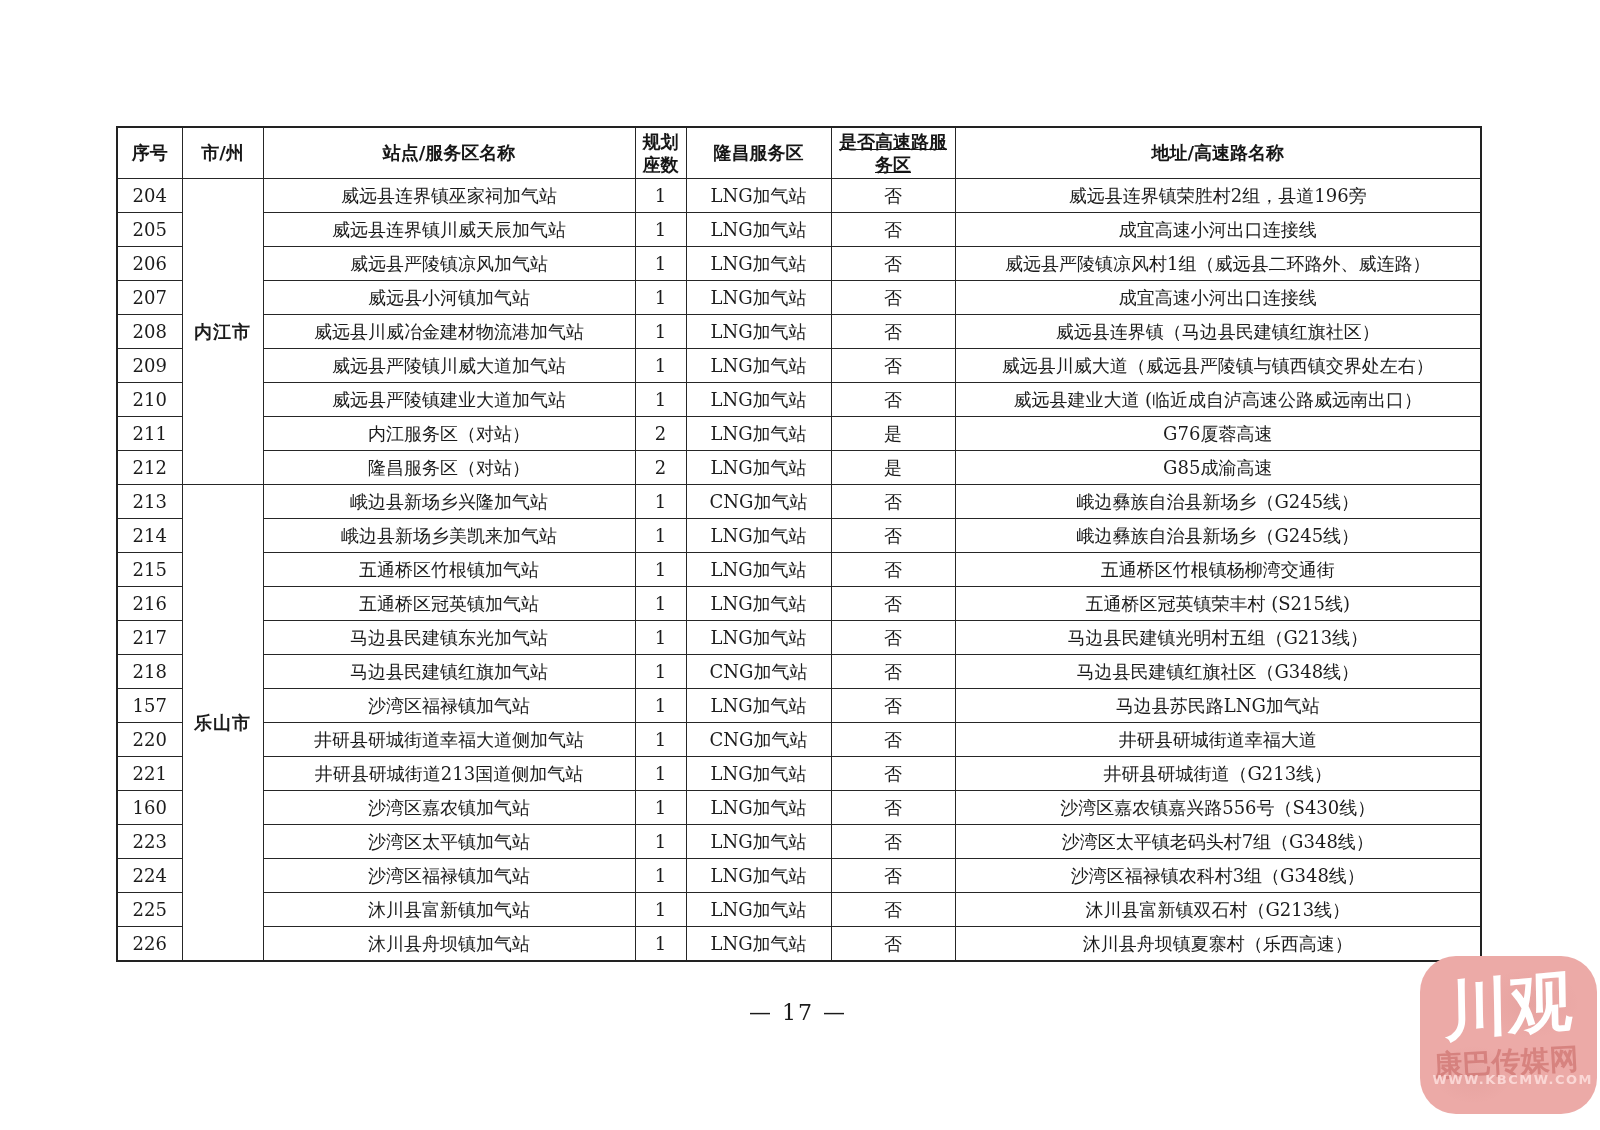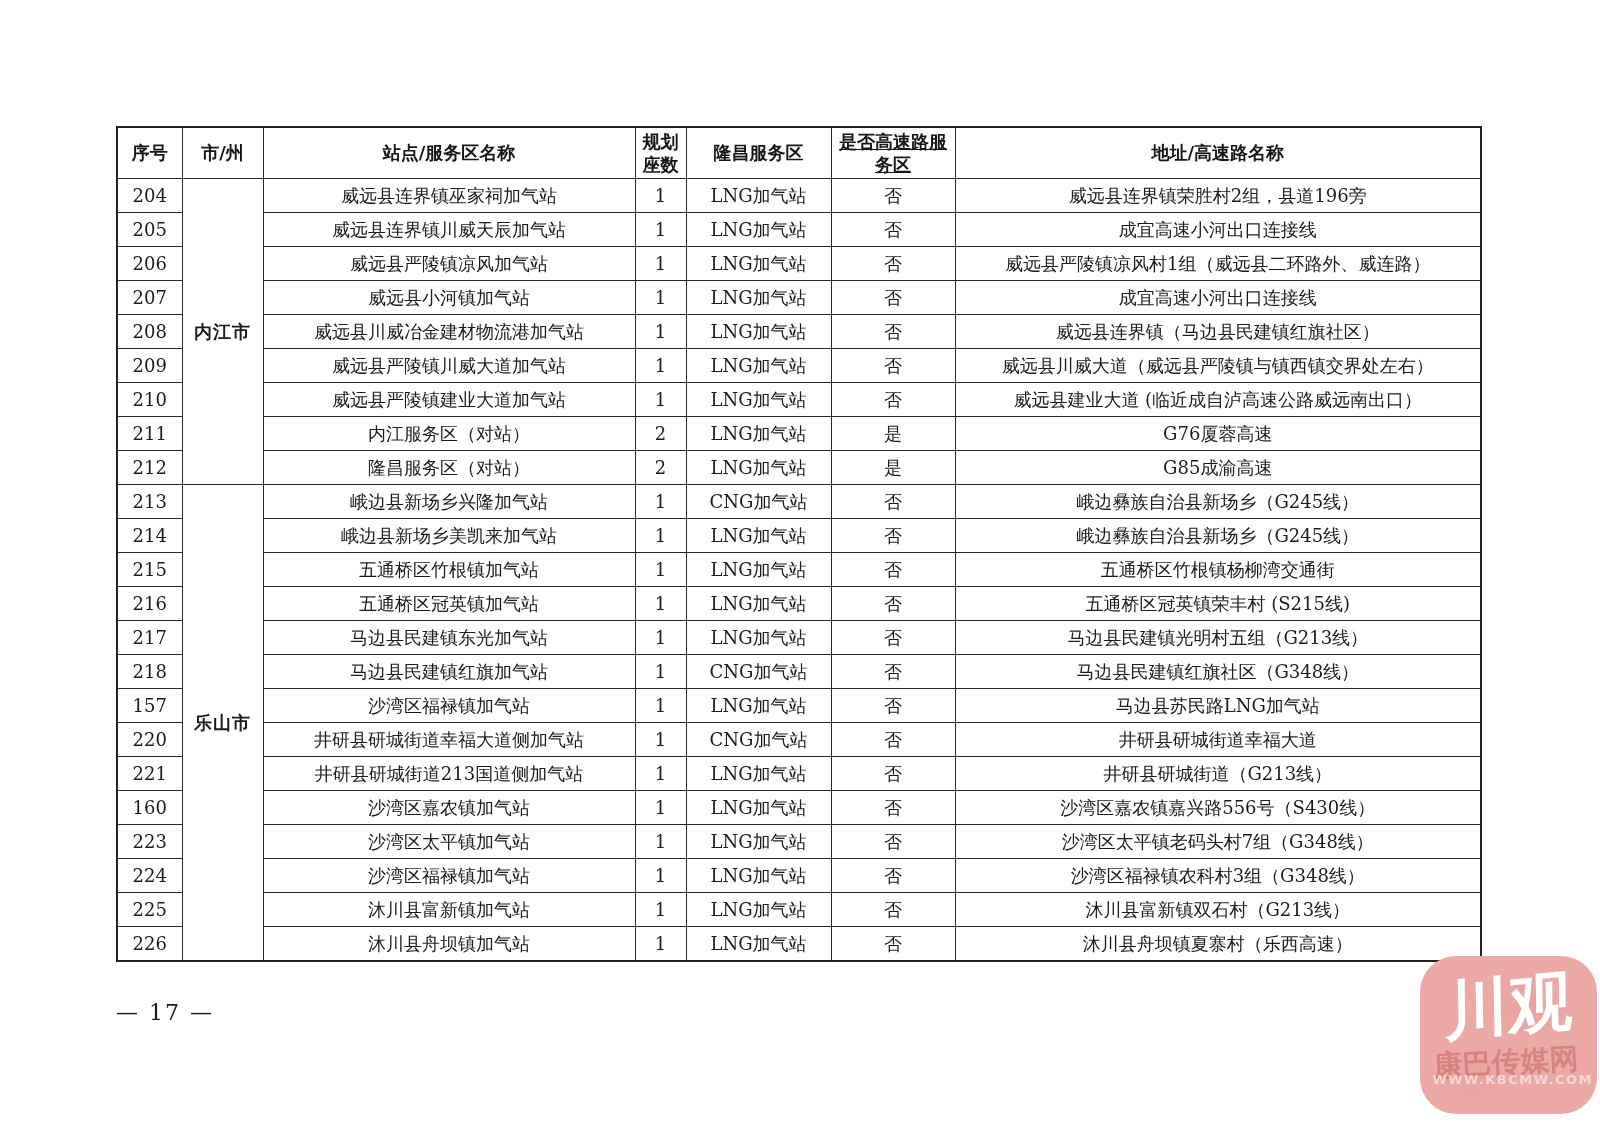--- a/index.html
+++ b/index.html
@@ -50,20 +50,21 @@
   td.col-no      { font-family: "DejaVu Serif", serif; }
   td.city-cell   { font-size: 18px; letter-spacing: 1px; font-weight: bold; }
   th.col-highway { padding: 0 16px; text-decoration: underline; }
 
   
   .page-footer {
     position: absolute;
     left: 116px;
     top: 1000px;
     width: 1364px;
+    text-align: center;
     font-size: 22px;
     letter-spacing: 2px;
     color: #1b1b1b;
   }
 
   
   .watermark {
     position: absolute;
     left: 1420px;
     top: 956px;

